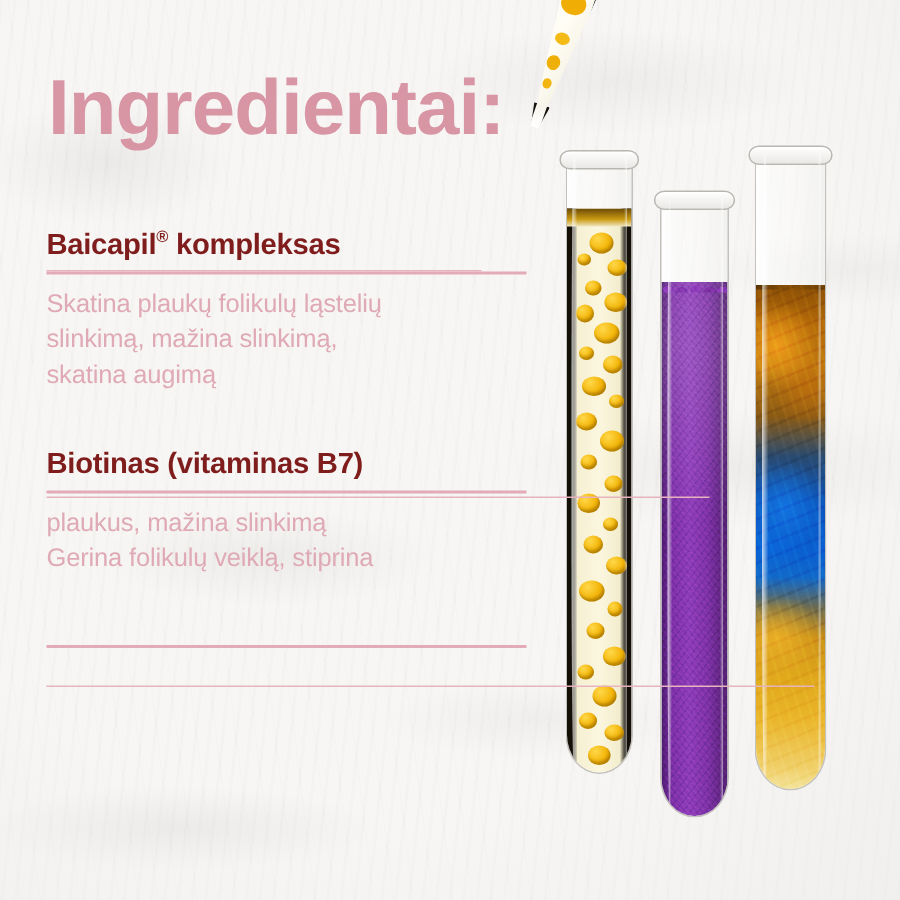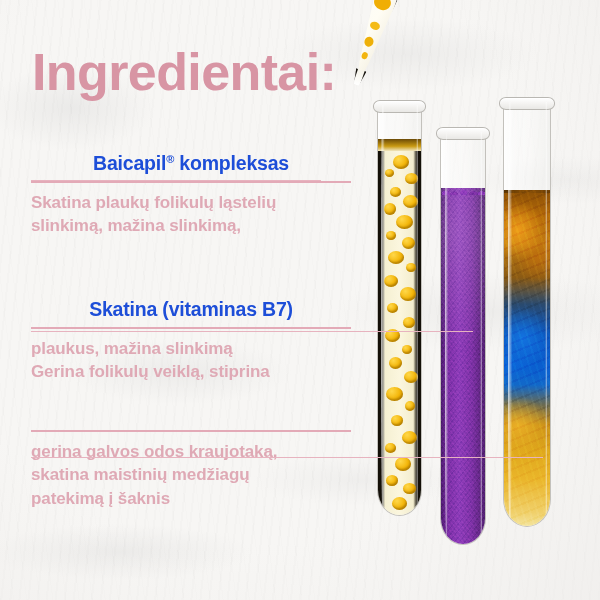--- a/index.html
+++ b/index.html
@@ -40,32 +40,31 @@
   .title{
     position:absolute;left:32px;top:46px;
     font-size:52px;font-weight:bold;letter-spacing:-.6px;
     color:#d895a4;line-height:1;
     white-space:nowrap;
   }
 
   
   .ing{position:absolute;left:31px;width:320px;}
   .ing .head{
-    font-size:19.5px;font-weight:bold;color:#1d4ed8;
+    font-size:19.5px;font-weight:bold;color:#7f1d1d;
     line-height:1.18;letter-spacing:-.2px;
     white-space:nowrap;
-    text-align:center;
   }
   .ing .head sup{font-size:11px;vertical-align:super;font-weight:bold;}
   .ing .rule{
     height:1.6px;background:#e3aab7;margin-top:6px;margin-bottom:8px;width:100%;
   }
   .ing .body{
     font-size:17px;color:#dfa9b5;line-height:1.38;letter-spacing:-.1px;
-    font-weight:700;
+    font-weight:400;
   }
   #ing1{top:152px;}
   #ing2{top:298px;}
   #ing3{top:424px;}
 
   
   .leader{position:absolute;height:1.4px;background:#e7b3bf;}
   #lead1{left:31px;top:180px;width:290px;}
   #lead2{left:31px;top:331px;width:442px;}
   #lead3{left:31px;top:457px;width:512px;}
@@ -284,34 +283,30 @@
   <div class="leader over" id="lead3"></div>
 
   <div class="ing" id="ing1">
     <div class="head">
       <span>Baicapil</span><sup>®</sup><span> kompleksas</span>
     </div>
     <div class="rule"></div>
     <div class="body">
       <div>Skatina plaukų folikulų ląstelių</div>
       <div>slinkimą, mažina slinkimą,</div>
+      <div>skatina augimą</div>
     </div>
   </div>
 
   <div class="ing" id="ing2">
-    <div class="head">Skatina (vitaminas B7)</div>
+    <div class="head">Biotinas (vitaminas B7)</div>
     <div class="rule"></div>
     <div class="body">
       <div>plaukus, mažina slinkimą</div>
       <div>Gerina folikulų veiklą, stiprina</div>
     </div>
   </div>
 
   <div class="ing" id="ing3">
     <div class="rule"></div>
-    <div class="body">
-      <div>gerina galvos odos kraujotaką,</div>
-      <div>skatina maistinių medžiagų</div>
-      <div>patekimą į šaknis</div>
-    </div>
   </div>
 
 </div>
 
 </body></html>

